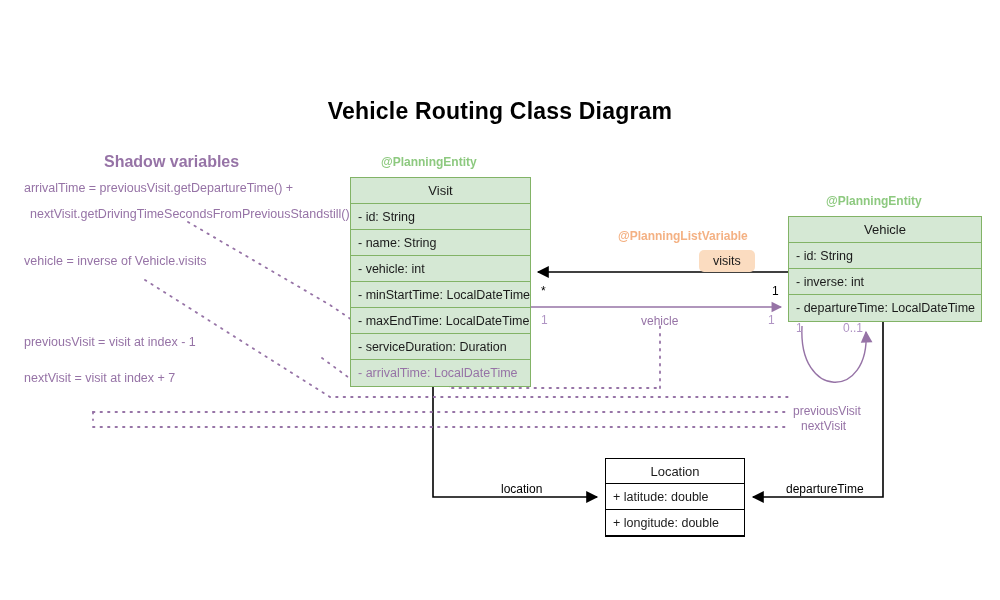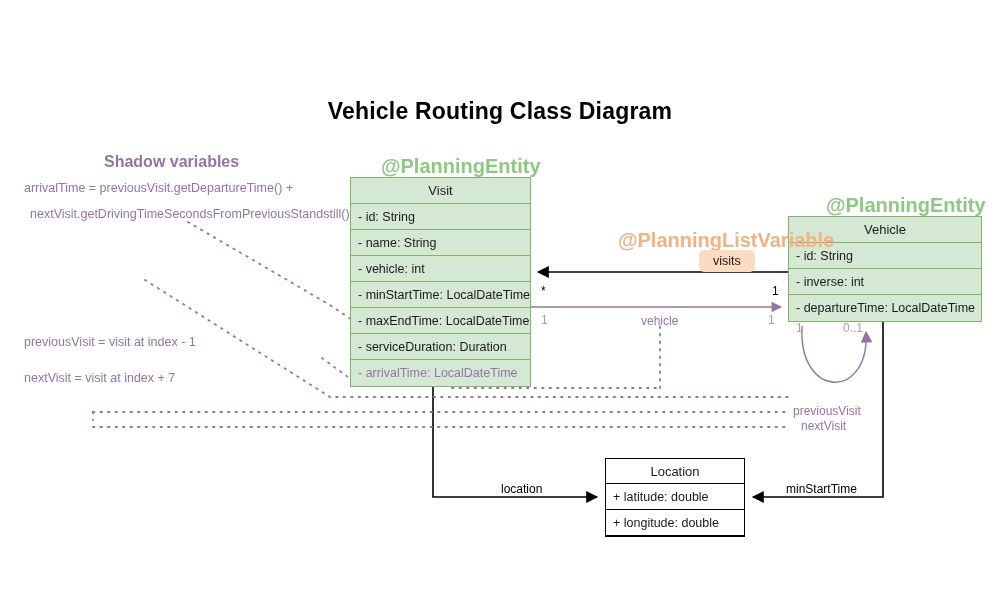--- a/index.html
+++ b/index.html
@@ -61,21 +61,21 @@
   .uml-row:last-child { border-bottom: none; }
   .uml-row.header {
     justify-content: center;
     font-size: 13px;
   }
   .uml-row.shadow-attr { color: #9673a6; }
 
   
   .stereotype {
     position: absolute;
-    font-size: 20px;
+    font-size: 12px;
     font-weight: bold;
     white-space: nowrap;
   }
   .stereotype.green { color: #8dc97f; }
   .stereotype.orange { color: #f4b183; }
 
   .section-title {
     position: absolute;
     font-size: 16px;
     font-weight: bold;
@@ -171,20 +171,21 @@
       <path d="M 322 358 L 352 380" stroke="#9673a6" stroke-width="1.8" fill="none" stroke-dasharray="1.5 6" stroke-linecap="round"></path>
     </g>
   </svg>
 
   <div class="diagram-title">Vehicle Routing Class Diagram</div>
 
   <div class="section-title" style="left:104px; top:153px;">Shadow variables</div>
 
   <div class="shadow-note" style="left:24px; top:181px;">arrivalTime = previousVisit.getDepartureTime() +</div>
   <div class="shadow-note" style="left:30px; top:207px;">nextVisit.getDrivingTimeSecondsFromPreviousStandstill()</div>
+  <div class="shadow-note" style="left:24px; top:254px;">vehicle = inverse of Vehicle.visits</div>
   <div class="shadow-note" style="left:24px; top:335px;">previousVisit = visit at index - 1</div>
   <div class="shadow-note" style="left:24px; top:371px;">nextVisit = visit at index + 7</div>
 
   <div class="stereotype green" style="left:381px; top:155px;">@PlanningEntity</div>
 
   <div class="uml-class" style="left:350px; top:177px; width:181px;">
     <div class="uml-row header" style="height:26px;">Visit</div>
     <div class="uml-row" style="height:26px;">- id: String</div>
     <div class="uml-row" style="height:26px;">- name: String</div>
     <div class="uml-row" style="height:26px;">- vehicle: int</div>
@@ -218,15 +219,15 @@
   <div class="edge-label mult-purple" style="left:541px; top:313px;">1</div>
   <div class="edge-label mult-purple" style="left:768px; top:313px;">1</div>
 
   <div class="edge-label mult-purple" style="left:796px; top:321px;">1</div>
   <div class="edge-label mult-purple" style="left:843px; top:321px;">0..1</div>
 
   <div class="edge-label purple" style="left:793px; top:404px;">previousVisit</div>
   <div class="edge-label purple" style="left:801px; top:419px;">nextVisit</div>
 
   <div class="edge-label black" style="left:501px; top:482px;">location</div>
-  <div class="edge-label black" style="left:786px; top:482px;">minStartTime</div>
+  <div class="edge-label black" style="left:786px; top:482px;">departureTime</div>
 
 </div>
 
 </body></html>

